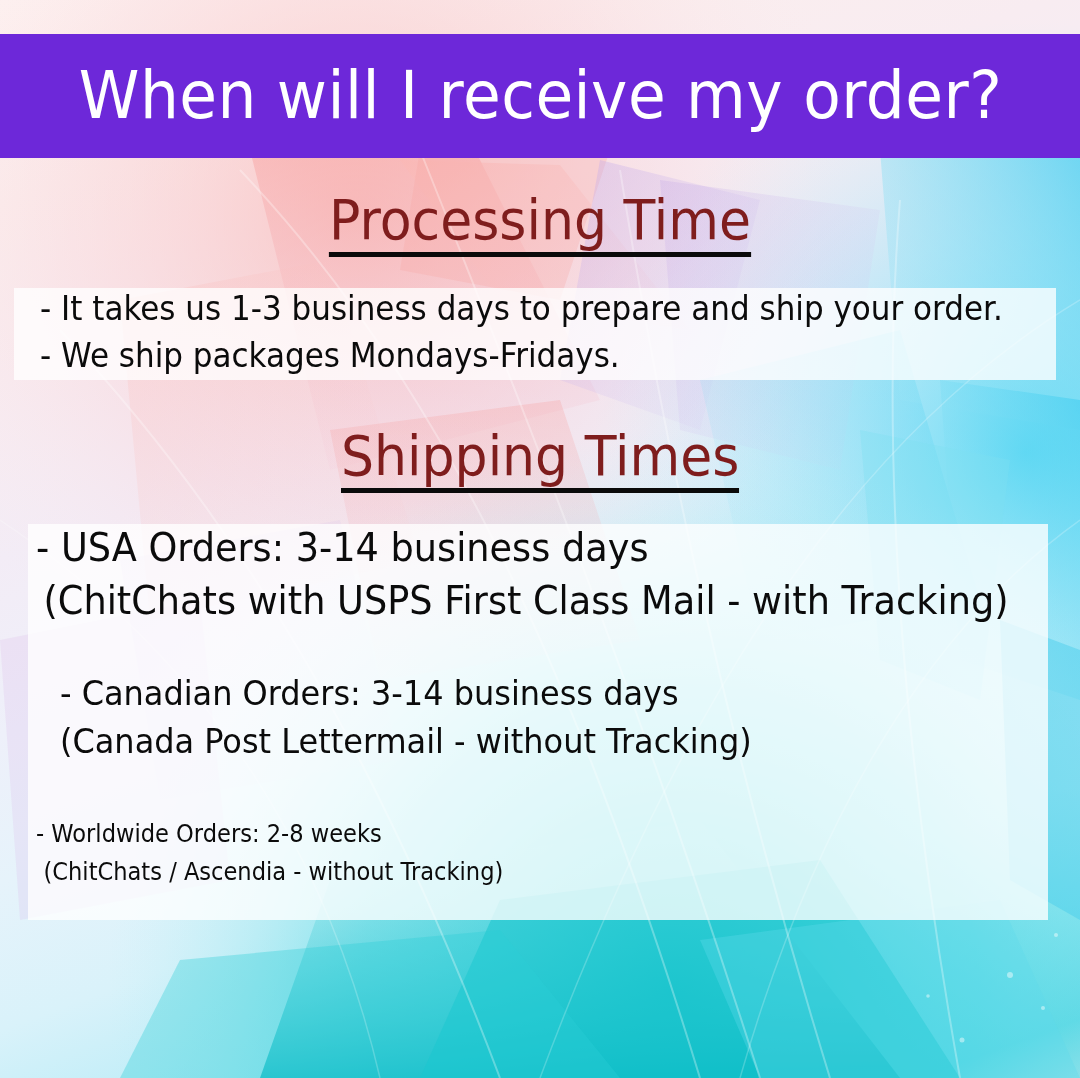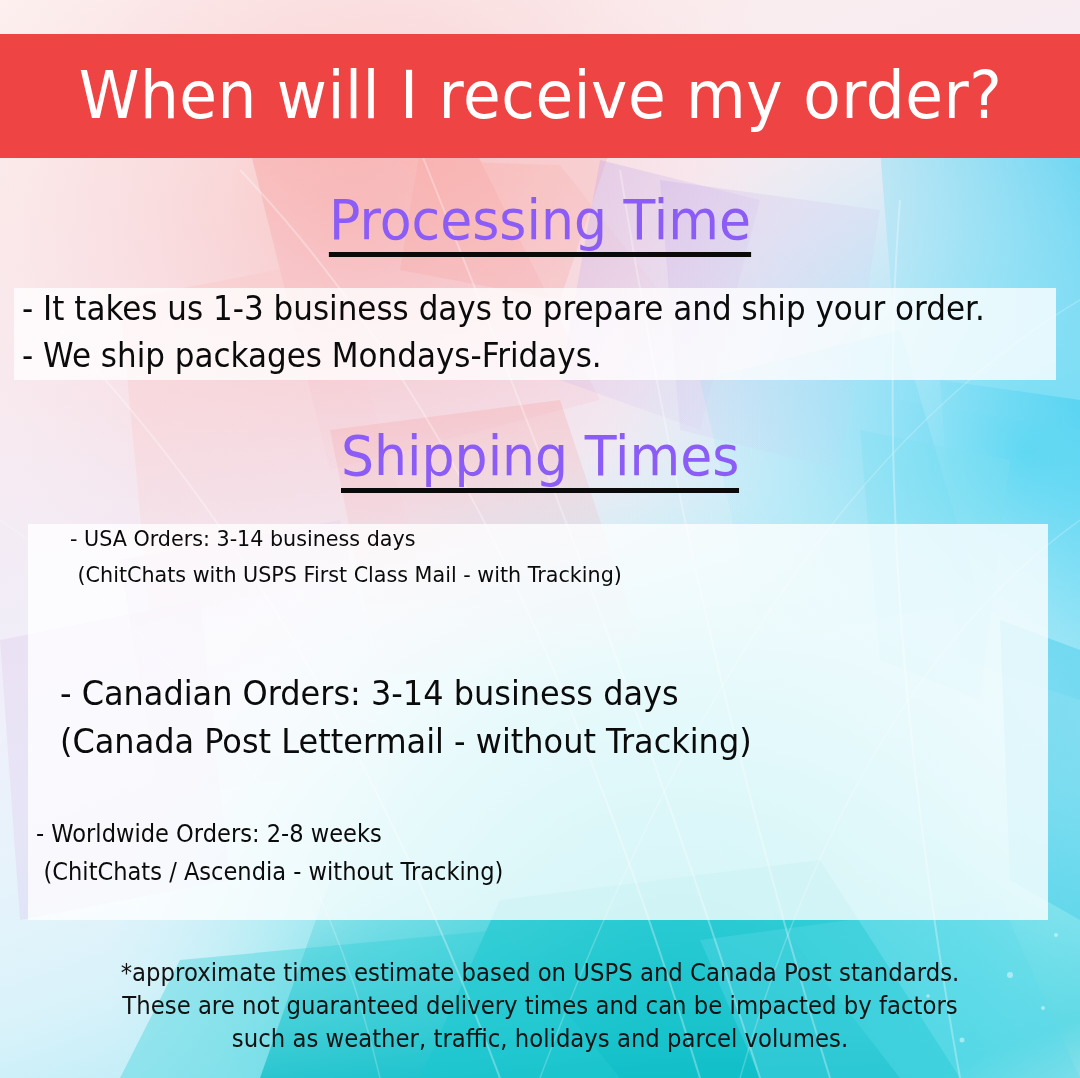--- a/index.html
+++ b/index.html
@@ -43,42 +43,42 @@
   }
   .bg-svg { position:absolute; inset:0; width:1080px; height:1078px; }
 
   
   #banner {
     position:absolute;
     left:0;
     top:34px;
     width:1080px;
     height:124px;
-    background:#ef4444;
+    background:#6d28d9;
     display:flex;
     align-items:center;
     justify-content:center;
   }
   #banner-title {
     color:#ffffff;
     font-family:"DejaVu Sans", sans-serif;
     font-size:66px;
     font-weight:400;
     letter-spacing:0.5px;
     line-height:1;
     white-space:nowrap;
     transform:scaleX(0.93);
   }
 
   
   .section-heading {
     position:absolute;
     width:100%;
     text-align:center;
-    color:#8b5cf6;
+    color:#7f1d1d;
     font-family:"DejaVu Sans", sans-serif;
     font-size:56px;
     font-weight:400;
     line-height:1;
     white-space:nowrap;
   }
   .section-heading span.h-text {
     display:inline-block;
     border-bottom:5px solid #0a0a0a;
     padding-bottom:4px;
@@ -110,27 +110,27 @@
     position:absolute;
     color:#0b0b0b;
     font-family:"DejaVu Sans", sans-serif;
     font-weight:400;
     line-height:1;
     white-space:nowrap;
   }
   .body-text .ln { display:block; transform-origin:left center; transform:scaleX(0.94); }
 
   #processing-lines {
-    left:22px;
+    left:40px;
     top:292px;
     font-size:33px;
   }
   #processing-lines .ln { margin-bottom:14px; }
 
-  #shipping-usa      { left:36px; top:528px;  font-size:22px;margin-left:34px; }
+  #shipping-usa      { left:36px; top:528px;  font-size:39px; }
   #shipping-canada   { left:36px; top:676px;  font-size:34px;margin-left:24px; }
   #shipping-world    { left:36px; top:822px;  font-size:24px; }
   .shipblock .ln { margin-bottom:14px; }
   .shipblock .ln.indent { padding-left:8px; }
   .shipblock .ln.outdent { padding-left:0px; }
 
   
   #footnote {
     position:absolute;
     left:0;
@@ -268,19 +268,14 @@
   <div class="body-text shipblock" id="shipping-canada">
     <span class="ln">- Canadian Orders: 3-14 business days</span>
     <span class="ln outdent">(Canada Post Lettermail - without Tracking)</span>
   </div>
 
   <div class="body-text shipblock" id="shipping-world">
     <span class="ln">- Worldwide Orders: 2-8 weeks</span>
     <span class="ln indent">(ChitChats / Ascendia - without Tracking)</span>
   </div>
 
-  <div id="footnote">
-    <span class="ln">*approximate times estimate based on USPS and Canada Post standards.</span>
-    <span class="ln">These are not guaranteed delivery times and can be impacted by factors</span>
-    <span class="ln">such as weather, traffic, holidays and parcel volumes.</span>
-  </div>
 
 </div>
 
 </body></html>

